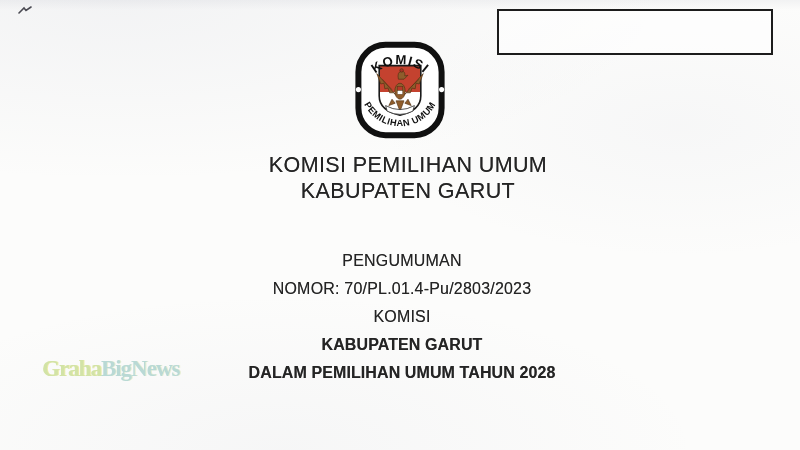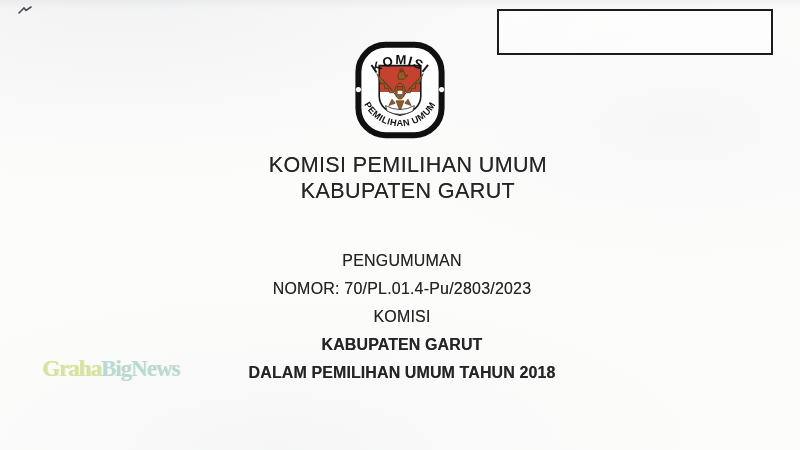--- a/index.html
+++ b/index.html
@@ -118,20 +118,20 @@
   <div class="header">
     <div>KOMISI PEMILIHAN UMUM</div>
     <div>KABUPATEN GARUT</div>
   </div>
 
   <div class="announce">
     <div class="line">PENGUMUMAN</div>
     <div class="line">NOMOR: 70/PL.01.4-Pu/2803/2023</div>
     <div class="line">KOMISI</div>
     <div class="line strong">KABUPATEN GARUT</div>
-    <div class="line strong">DALAM PEMILIHAN UMUM TAHUN 2018</div>
+    <div class="line strong">DALAM PEMILIHAN UMUM TAHUN 2028</div>
   </div>
 
   <div class="watermark">
     <span class="wm-graha">Graha</span><span class="wm-bignews">BigNews</span>
   </div>
 
 </div>
 
 </body></html>

